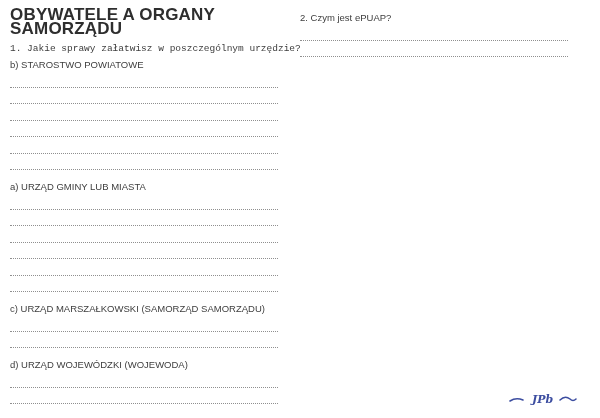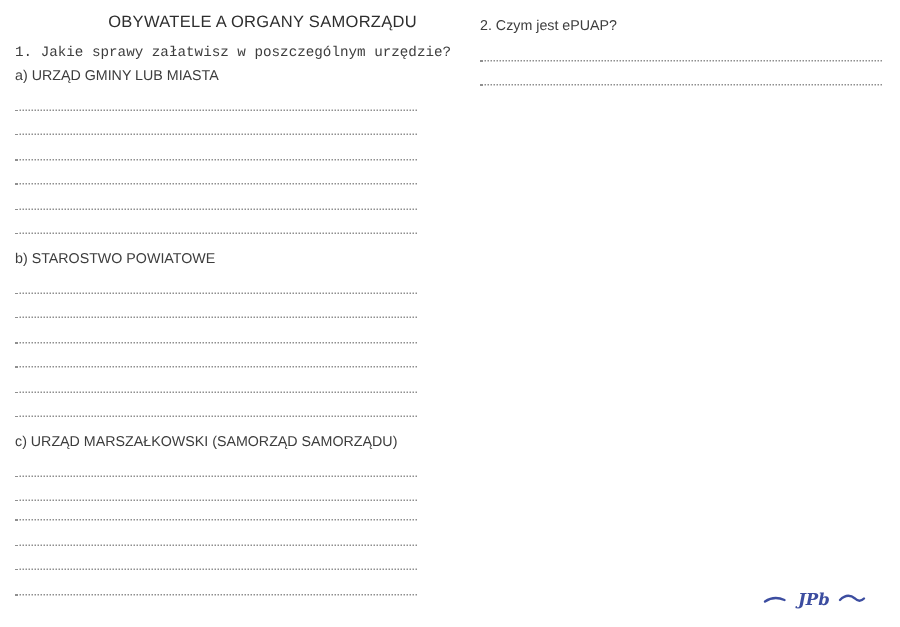--- a/index.html
+++ b/index.html
@@ -7,27 +7,27 @@
     width:600px;height:418px;
     background:#ffffff;
     font-family:"Liberation Sans","DejaVu Sans",sans-serif;
     color:#3d3d3d;
     overflow:hidden;
     position:relative;
   }
   .sheet{position:absolute;inset:0;background:#ffffff;}
   .col{position:absolute;top:0;}
   .col-left{left:10px;width:268px;}
-  .col-right{left:320px;width:268px;}
+  .col-right{left:300px;width:268px;}
   .title{
     margin:8px 0 0 0;
-    font-size:11px;
+    font-size:17px;
     line-height:14px;
-    font-weight:normal;
-    text-align:right;
+    font-weight:bold;
+    text-align:left;
     color:#2e2e2e;
     letter-spacing:.2px;
   }
   .label{
     font-size:9.5px;
     line-height:12px;
     margin-top:11px;
     color:#3d3d3d;
     white-space:nowrap;
   }
@@ -59,43 +59,44 @@
 
 <div class="sheet">
 
   <div class="col col-left">
     <h1 class="title">OBYWATELE A ORGANY SAMORZĄDU</h1>
     <div class="sections">
         <div class="sec">
           <div class="label q">1. Jakie sprawy załatwisz w poszczególnym urzędzie?</div>
         </div>
         <div class="sec">
-          <div class="label sub">a) URZĄD GMINY LUB MIASTA</div>
+          <div class="label sub">b) STAROSTWO POWIATOWE</div>
           <div class="dotline"></div>
           <div class="dotline"></div>
           <div class="dotline"></div>
           <div class="dotline"></div>
           <div class="dotline"></div>
           <div class="dotline"></div>
         </div>
         <div class="sec">
-          <div class="label sub">b) STAROSTWO POWIATOWE</div>
+          <div class="label sub">a) URZĄD GMINY LUB MIASTA</div>
           <div class="dotline"></div>
           <div class="dotline"></div>
           <div class="dotline"></div>
           <div class="dotline"></div>
           <div class="dotline"></div>
           <div class="dotline"></div>
         </div>
         <div class="sec">
           <div class="label sub">c) URZĄD MARSZAŁKOWSKI (SAMORZĄD SAMORZĄDU)</div>
           <div class="dotline"></div>
           <div class="dotline"></div>
         </div>
         <div class="sec">
+          <div class="label sub">d) URZĄD WOJEWÓDZKI (WOJEWODA)</div>
           <div class="dotline"></div>
           <div class="dotline"></div>
           <div class="dotline"></div>
           <div class="dotline"></div>
         </div>
       </div>
   </div>
 
   <div class="col col-right">
     <div class="sections">

